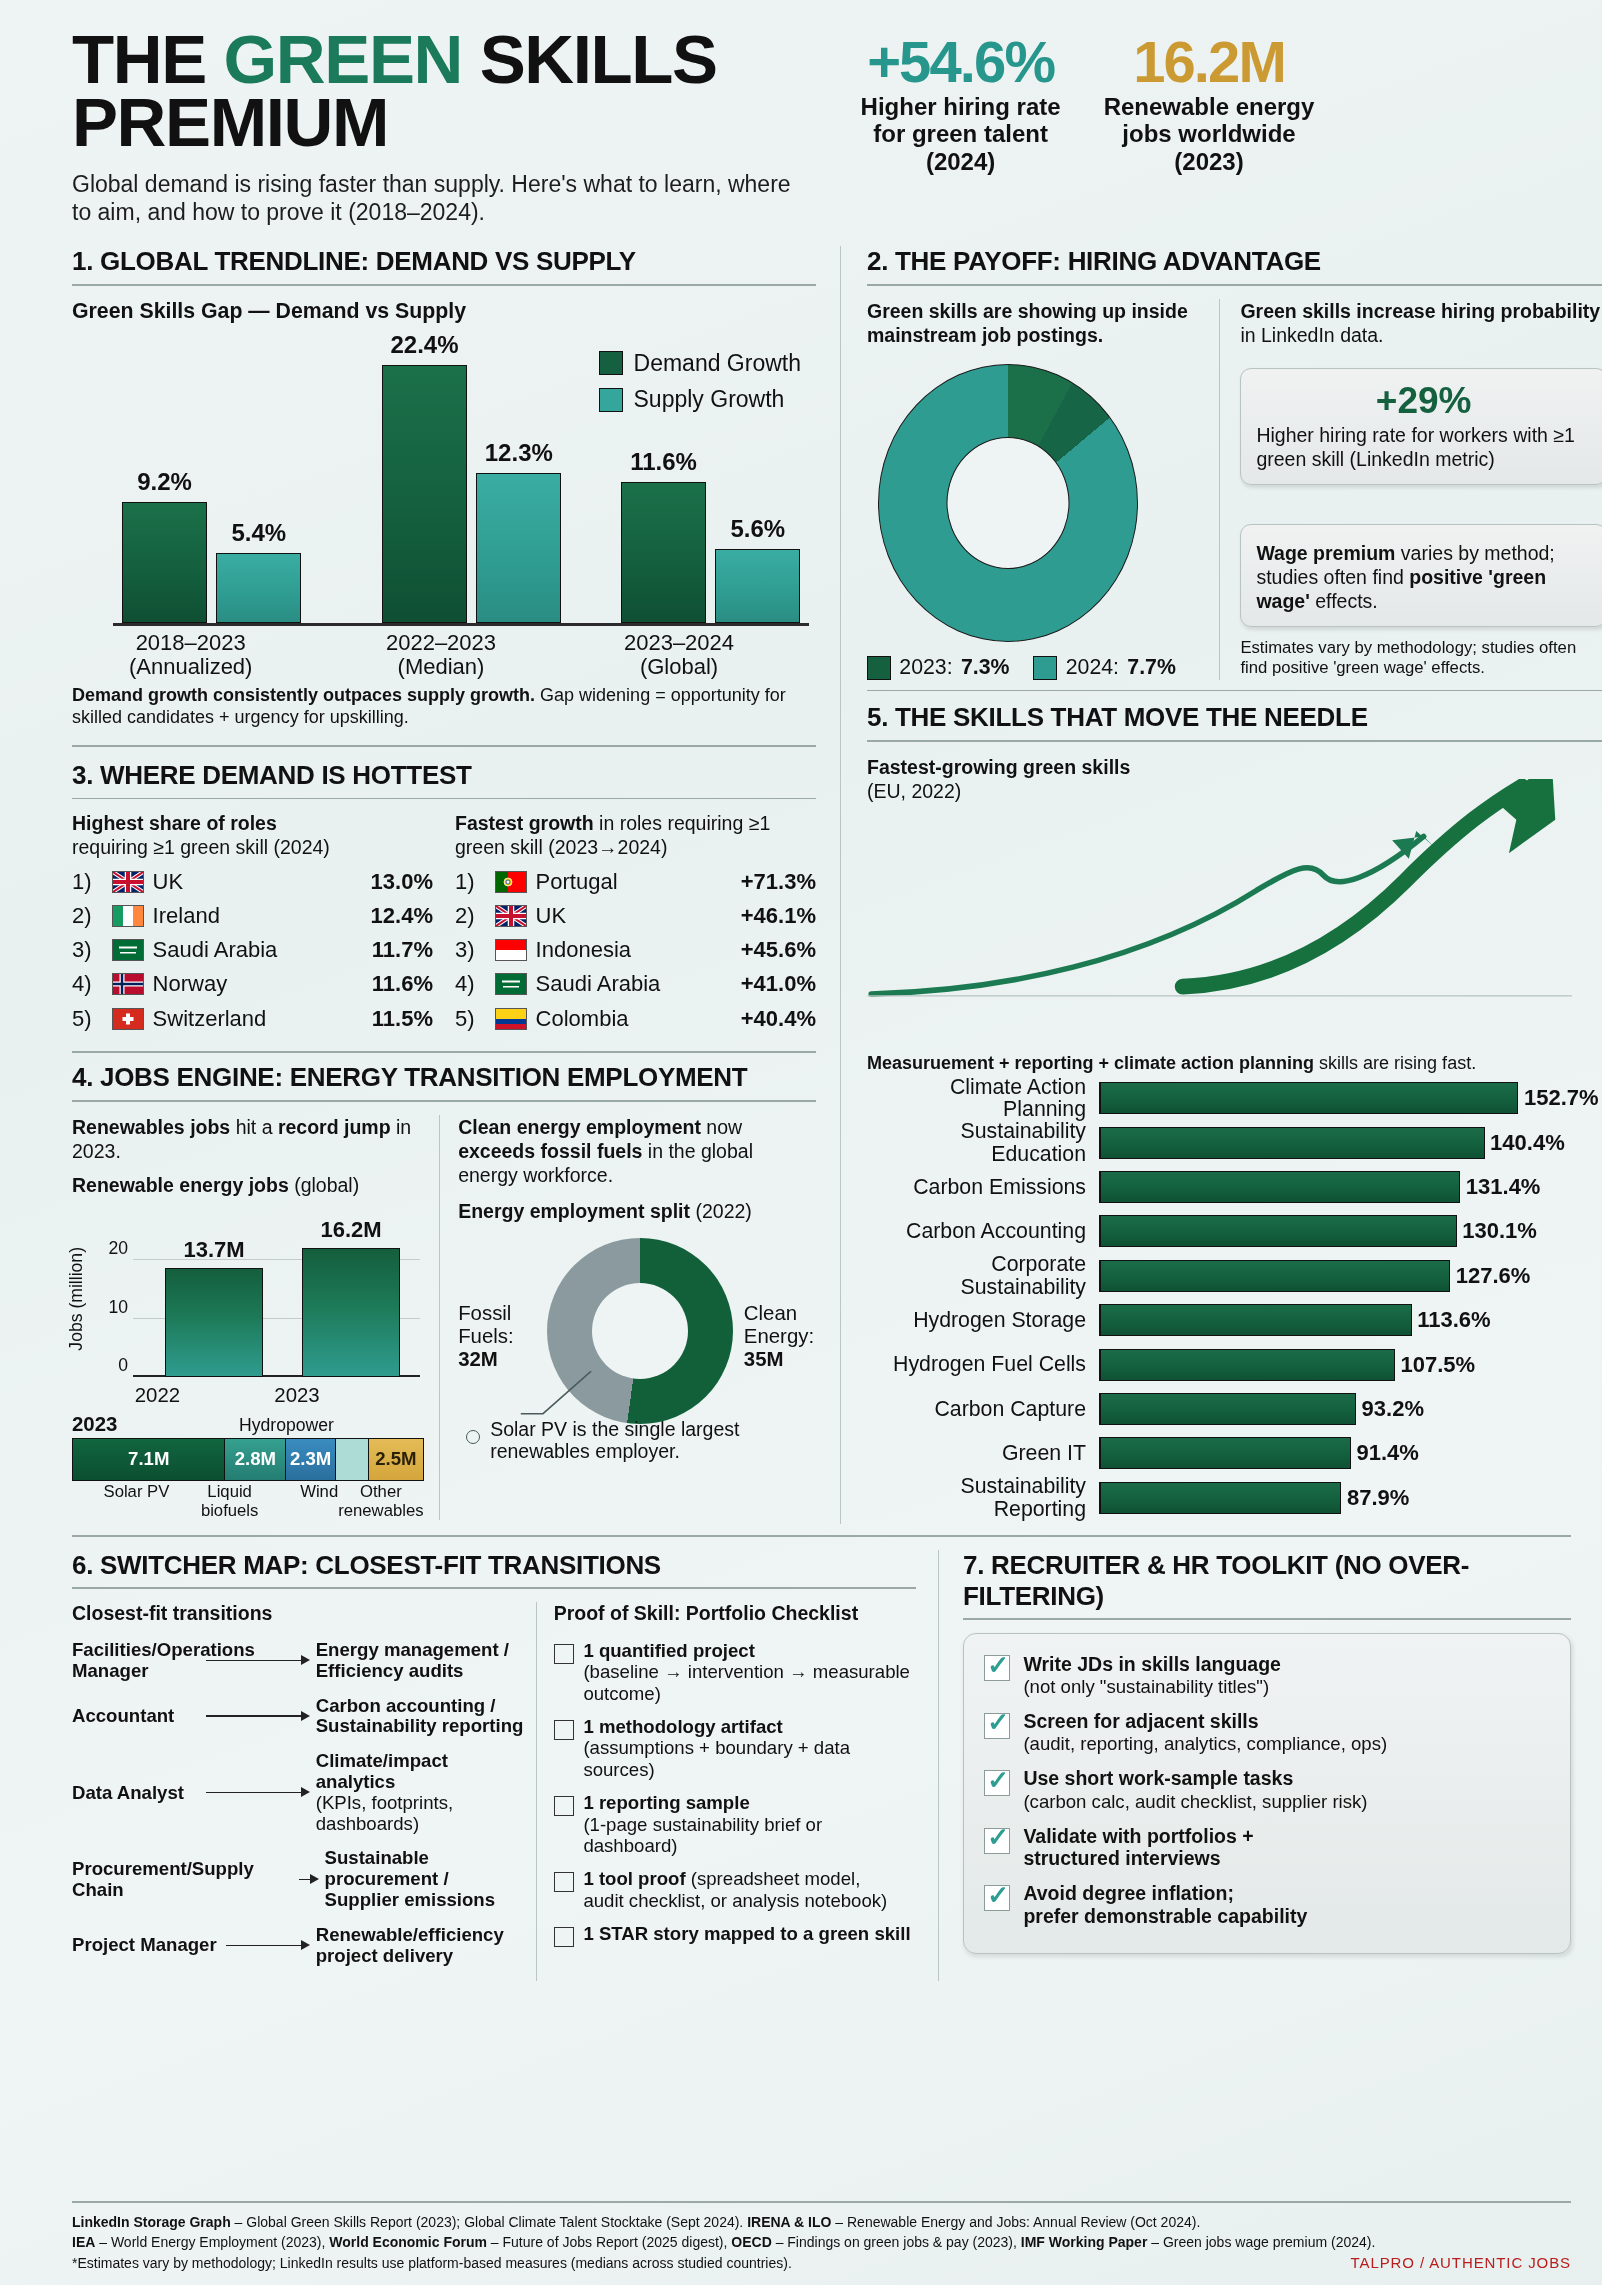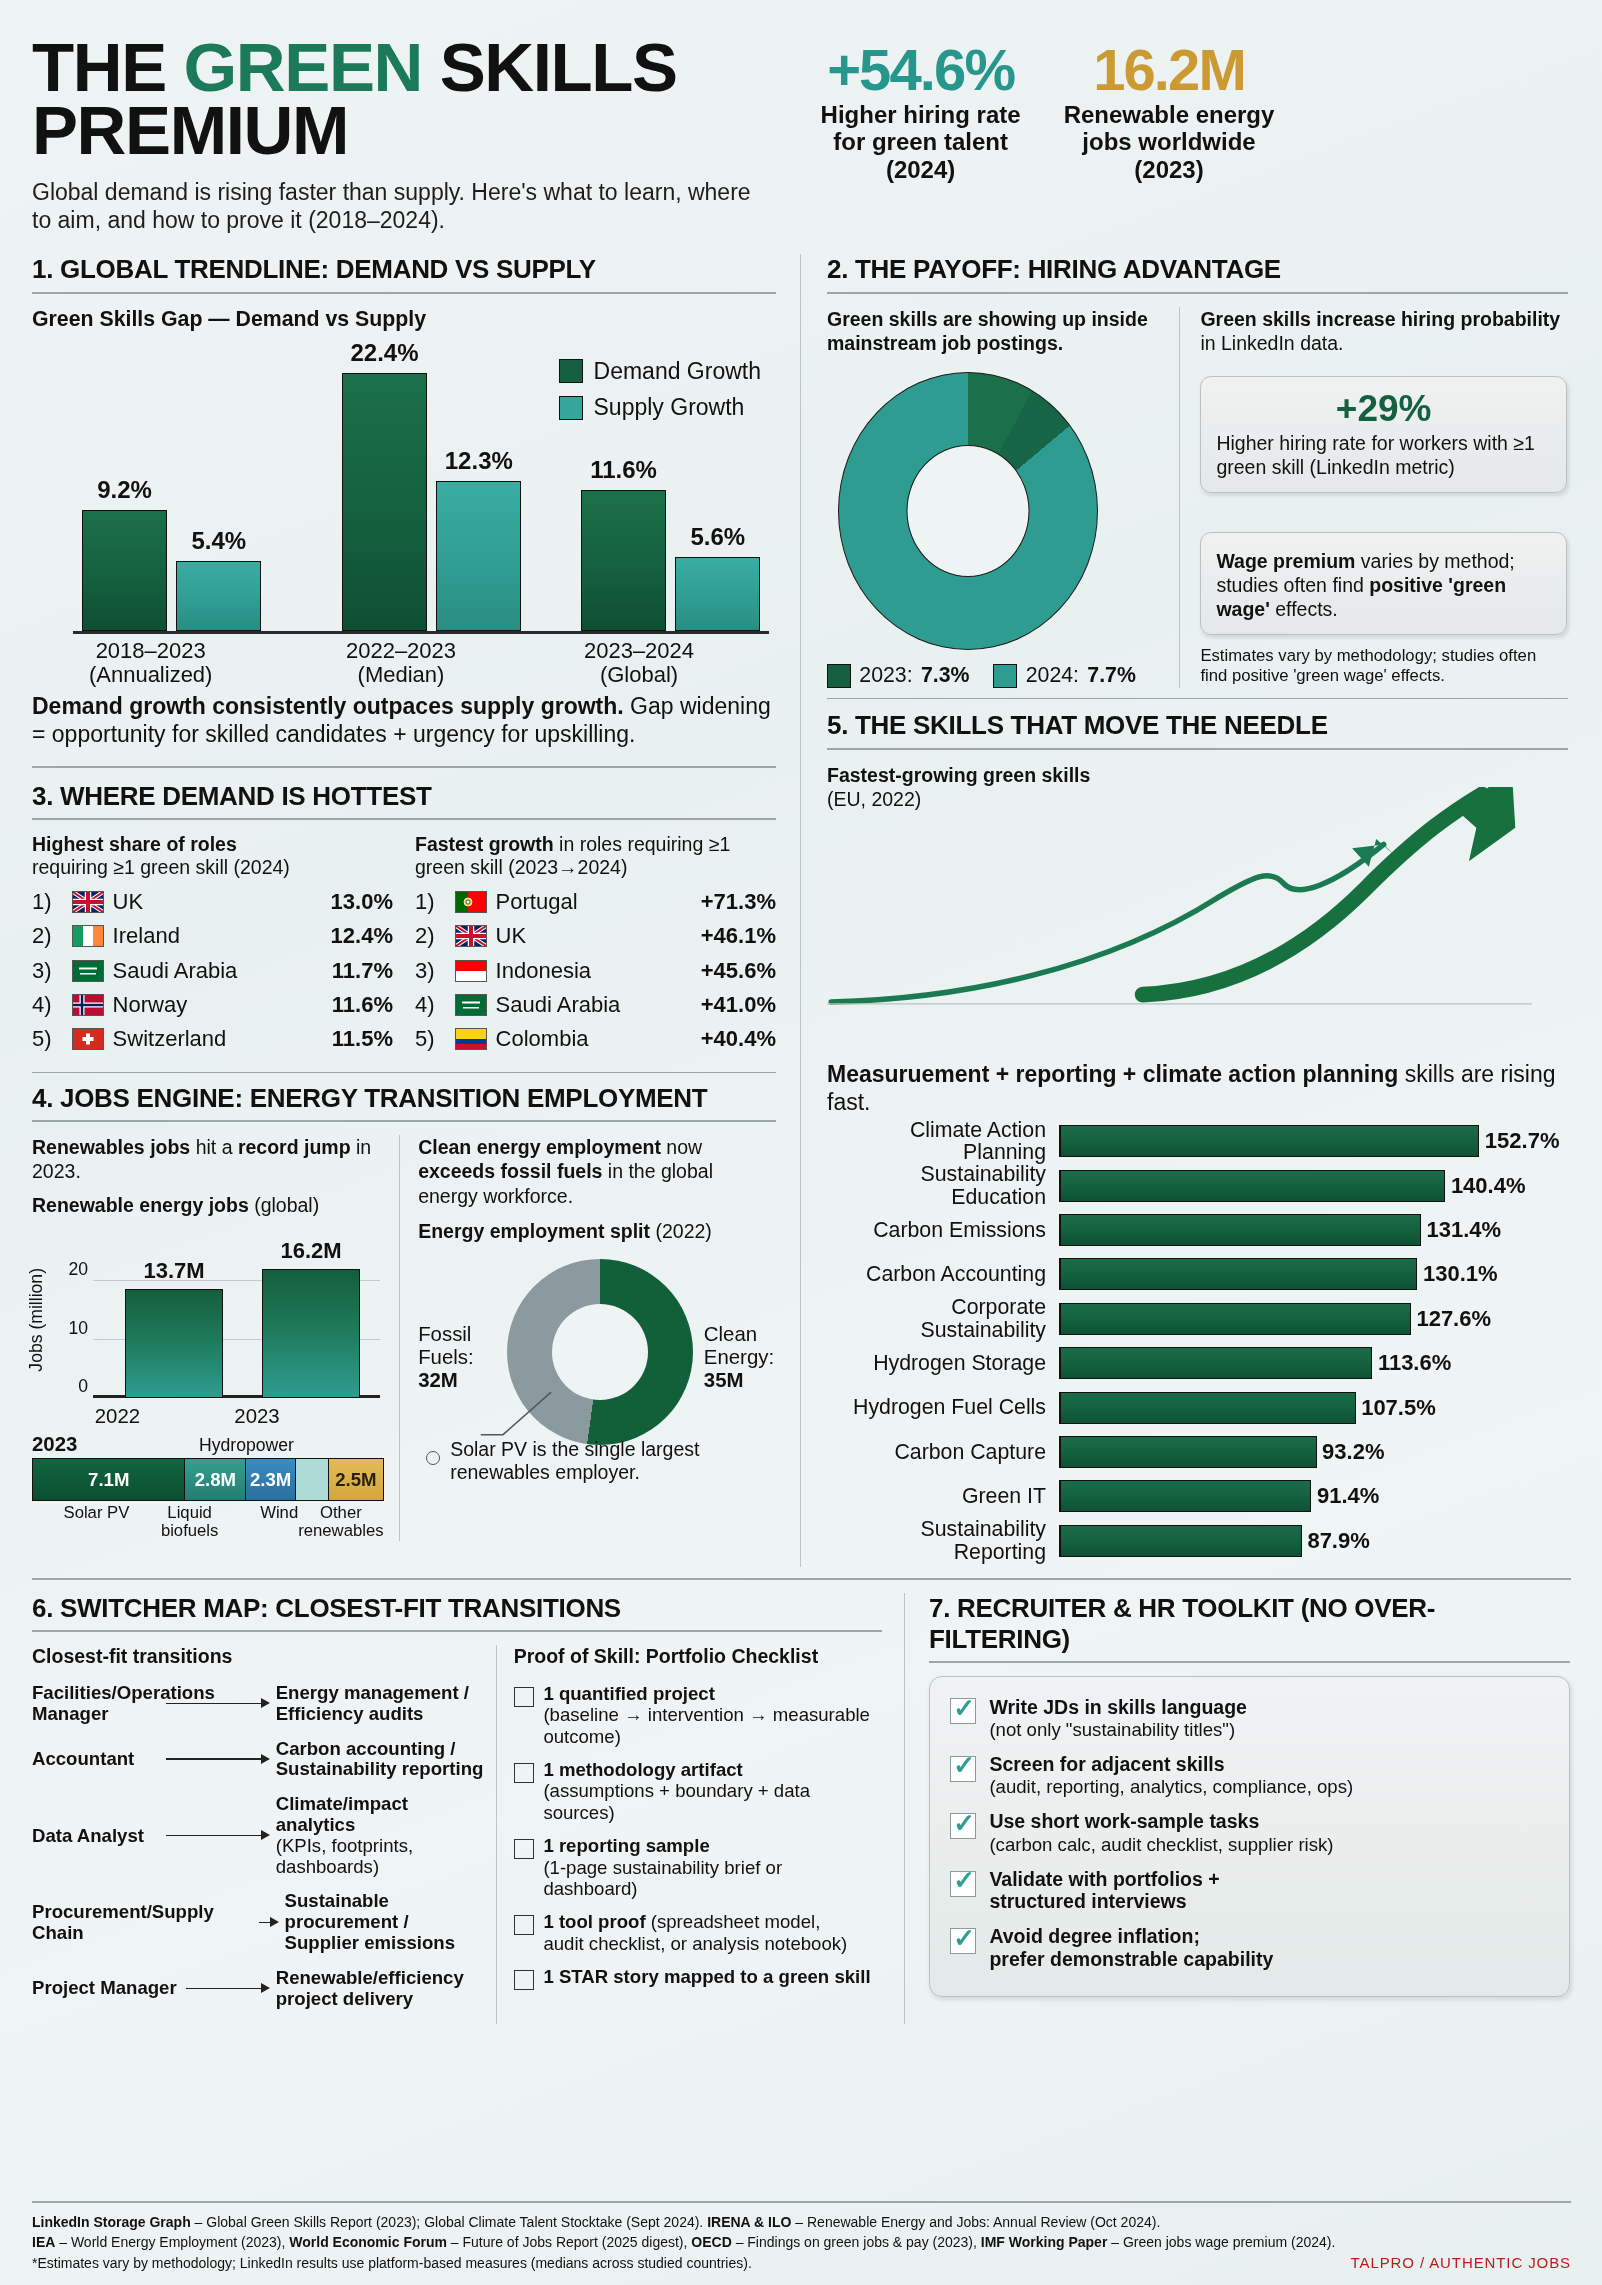--- a/index.html
+++ b/index.html
@@ -4,21 +4,21 @@
 <style>
   *{box-sizing:border-box;margin:0;padding:0;}
   html,body{background:#fff;}
   body{
     width:1603px;height:2286px;
     font-family:"Liberation Sans",sans-serif;
     color:#111;
     background:linear-gradient(160deg,#eef4f3 0%,#e9f1f0 35%,#eff5f4 70%,#e8f0ef 100%);
     position:relative;overflow:hidden;
   }
-  .page{position:absolute;inset:0;padding:36px 32px 0 32px;}
+  .page{position:absolute;inset:0;padding:28px 32px 0 32px;margin-left:40px;}
 
   
   .header{display:flex;align-items:flex-start;gap:18.6px;}
   .head-left{width:770px;}
   h1.title{
     font-size:69px;line-height:0.92;font-weight:800;letter-spacing:-1.4px;
     text-transform:uppercase;color:#111;font-family:"Liberation Sans",sans-serif;
   }
   h1.title .grn{color:#1b7a5a;}
   .subtitle{margin-top:15px;font-size:23px;line-height:1.22;color:#1d1d1d;max-width:742px;}
@@ -28,21 +28,21 @@
   .kpi.teal .big{color:#27968c;}
   .kpi.gold .big{color:#cc9a33;}
   .kpi .cap{font-size:24px;line-height:1.12;font-weight:700;margin-top:5.6px;}
   .kpi .yr{font-size:24px;font-weight:700;}
 
   
   .sec-h{font-size:26px;font-weight:800;text-transform:uppercase;letter-spacing:-0.3px;}
   .sec-rule{height:1.9px;background:#9aa8a6;margin:6.5px 0 13px 0;}
   .lead{font-size:19.5px;line-height:1.25;font-weight:700;}
   .lead .reg{font-weight:400;}
-  .note{font-size:23px;line-height:1.25;font-weight:700;}
+  .note{font-size:18px;line-height:1.25;font-weight:700;}
   .note .reg{font-weight:400;}
 
   .grid-main{display:flex;margin-top:20.4px;}
   .col-l{width:768px;padding-right:24px;}
   .col-r{width:768px;padding-left:26px;border-left:1.9px solid #b9c6c4;}
 
   .hr-thick{height:1.9px;background:#9aa8a6;margin:16.7px 0 13px 0;}
 
   
   .chart1{position:relative;height:343px;margin-top:13px;}

